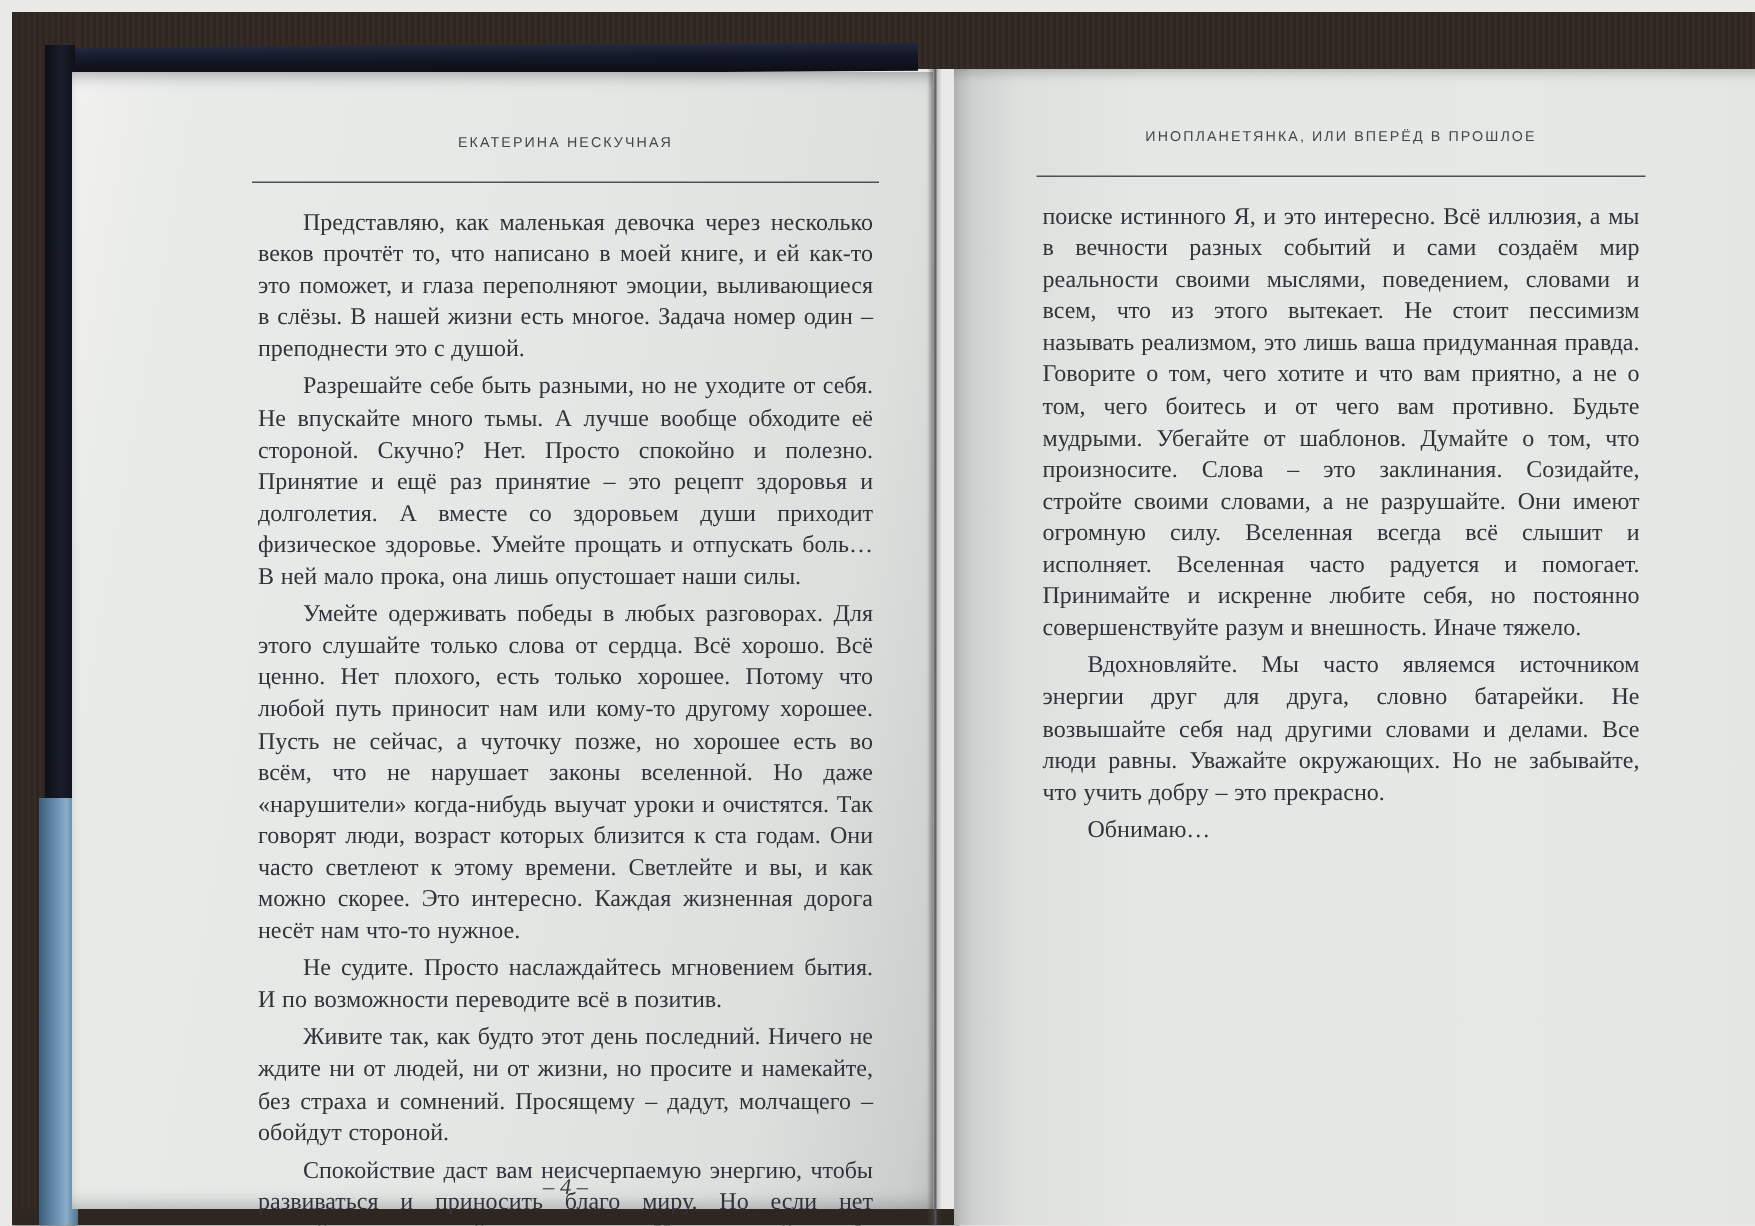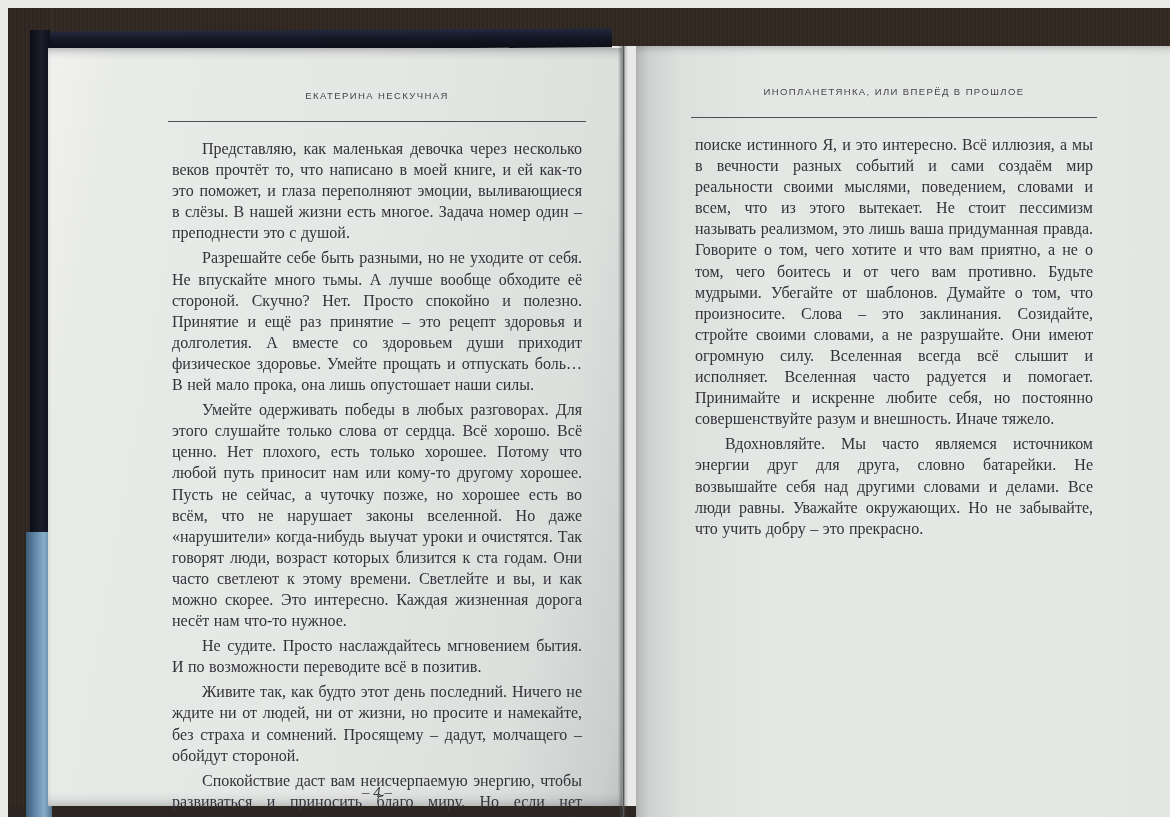--- a/index.html
+++ b/index.html
@@ -110,17 +110,18 @@
   </div>
 
   <div class="gutter"></div>
 
   <div class="page page-right">
     <div class="column">
       <div class="running-header">ИНОПЛАНЕТЯНКА, ИЛИ ВПЕРЁД В ПРОШЛОЕ</div>
       <div class="body-text">
           <p class="para">поиске истинного Я, и это интересно. Всё иллюзия, а мы в вечности разных событий и сами создаём мир реальности своими мыслями, поведением, словами и всем, что из этого вытекает. Не стоит пессимизм называть реализмом, это лишь ваша придуманная правда. Говорите о том, чего хотите и что вам приятно, а не о том, чего боитесь и от чего вам противно. Будьте мудрыми. Убегайте от шаблонов. Думайте о том, что произносите. Слова – это заклинания. Созидайте, стройте своими словами, а не разрушайте. Они имеют огромную силу. Вселенная всегда всё слышит и исполняет. Вселенная часто радуется и помогает. Принимайте и искренне любите себя, но постоянно совершенствуйте разум и внешность. Иначе тяжело.</p>
           <p class="para indent">Вдохновляйте. Мы часто являемся источником энергии друг для друга, словно батарейки. Не возвышайте себя над другими словами и делами. Все люди равны. Уважайте окружающих. Но не забывайте, что учить добру – это прекрасно.</p>
+          <p class="para indent">Обнимаю…</p>
         </div>
     </div>
   </div>
 
 </div>
 
 </body></html>

